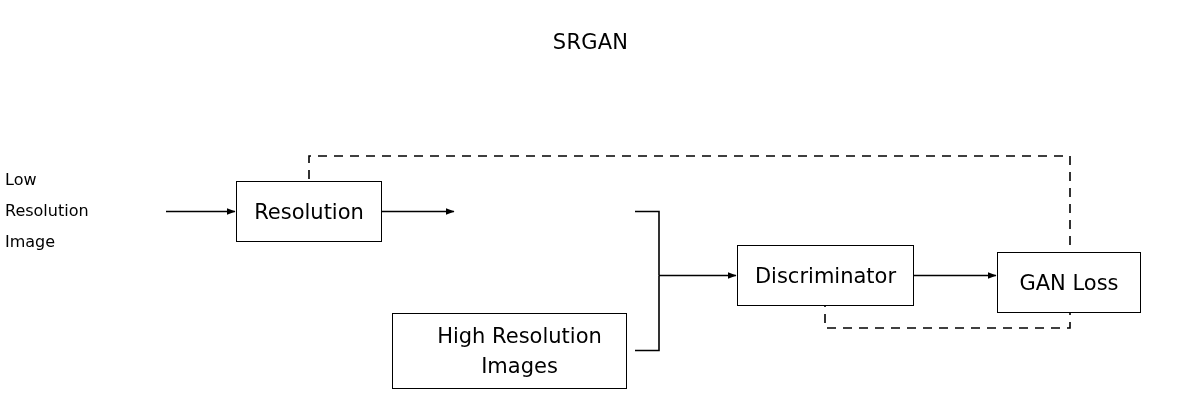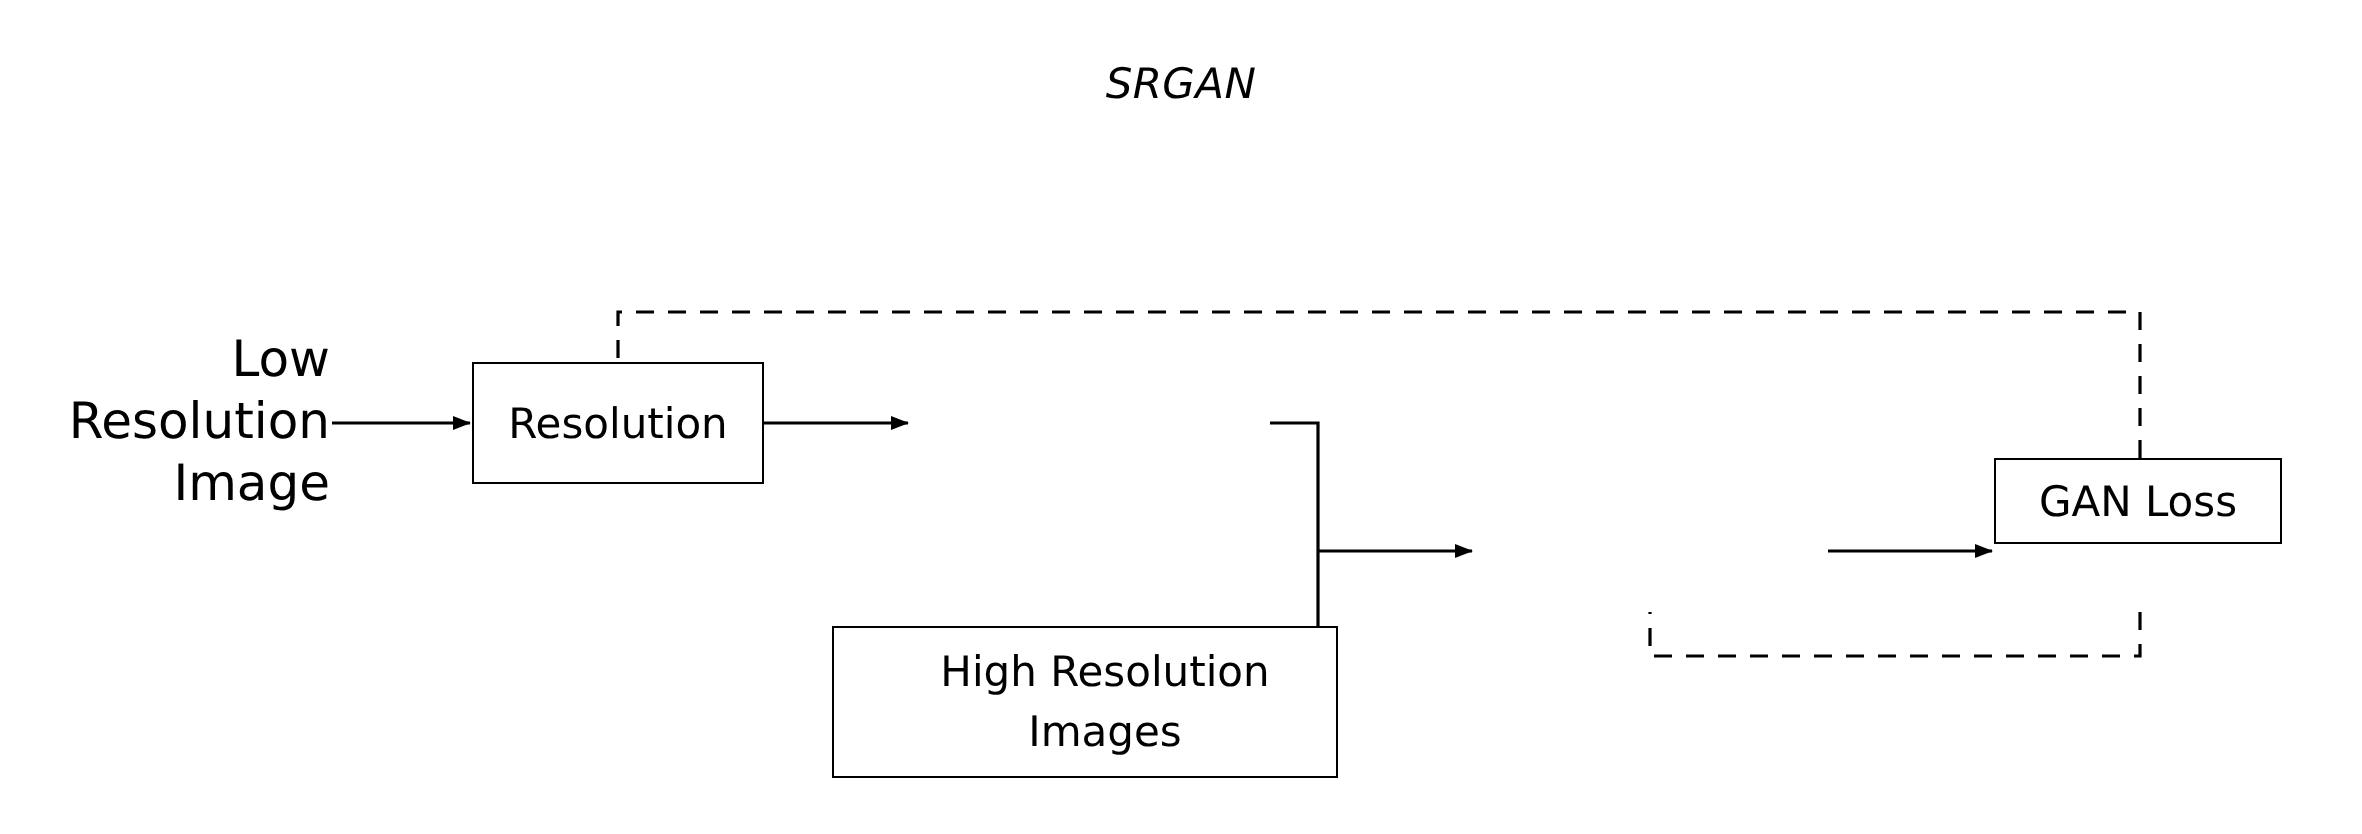--- a/index.html
+++ b/index.html
@@ -26,49 +26,48 @@
   }
   .diagram-title {
     position: absolute;
     left: 0;
     top: 30px;
     width: 1181px;
     text-align: center;
     font-size: 21px;
     color: #000000;
     letter-spacing: 0.2px;
-    font-style: italic;
   }
   .node-box {
     position: absolute;
     box-sizing: border-box;
     border: 1.6px solid #000000;
     background: #ffffff;
     display: flex;
     align-items: center;
     justify-content: center;
     text-align: center;
     font-size: 21px;
     line-height: 30px;
     color: #000000;
     white-space: pre-line;
   }
   .free-label {
     position: absolute;
-    text-align: right;
-    font-size: 25px;
+    text-align: left;
+    font-size: 16px;
     line-height: 31px;
     color: #000000;
     white-space: pre-line;
   }
   #node-generator  { left: 236px; top: 181px; width: 146px; height: 61px; }
   #node-content-loss { left: 455px; top: 181px; width: 180px; height: 61px; }
-  #node-high-res   { left: 416px; top: 313px; width: 253px; height: 76px; padding-left: 20px; }
+  #node-high-res   { left: 392px; top: 313px; width: 235px; height: 76px; padding-left: 20px; }
   #node-discriminator { left: 737px; top: 245px; width: 177px; height: 61px; }
-  #node-gan-loss   { left: 997px; top: 229px; width: 144px; height: 43px; }
+  #node-gan-loss   { left: 997px; top: 252px; width: 144px; height: 61px; }
   #label-low-res   { left: 5px;  top: 164px; width: 160px; }
 </style>
 </head>
 <body>
 
 <div id="canvas">
 
   <div class="diagram-title">SRGAN</div>
 
   <svg id="diagram-svg" viewBox="0 0 1181 417" xmlns="http://www.w3.org/2000/svg">
@@ -98,16 +97,17 @@
   <div class="free-label" id="label-low-res">Low
 Resolution
 Image</div>
 
   <div class="node-box" id="node-generator">Resolution</div>
 
 
   <div class="node-box" id="node-high-res">High Resolution
 Images</div>
 
+  <div class="node-box" id="node-discriminator">Discriminator</div>
 
   <div class="node-box" id="node-gan-loss">GAN Loss</div>
 
 </div>
 
 </body></html>

